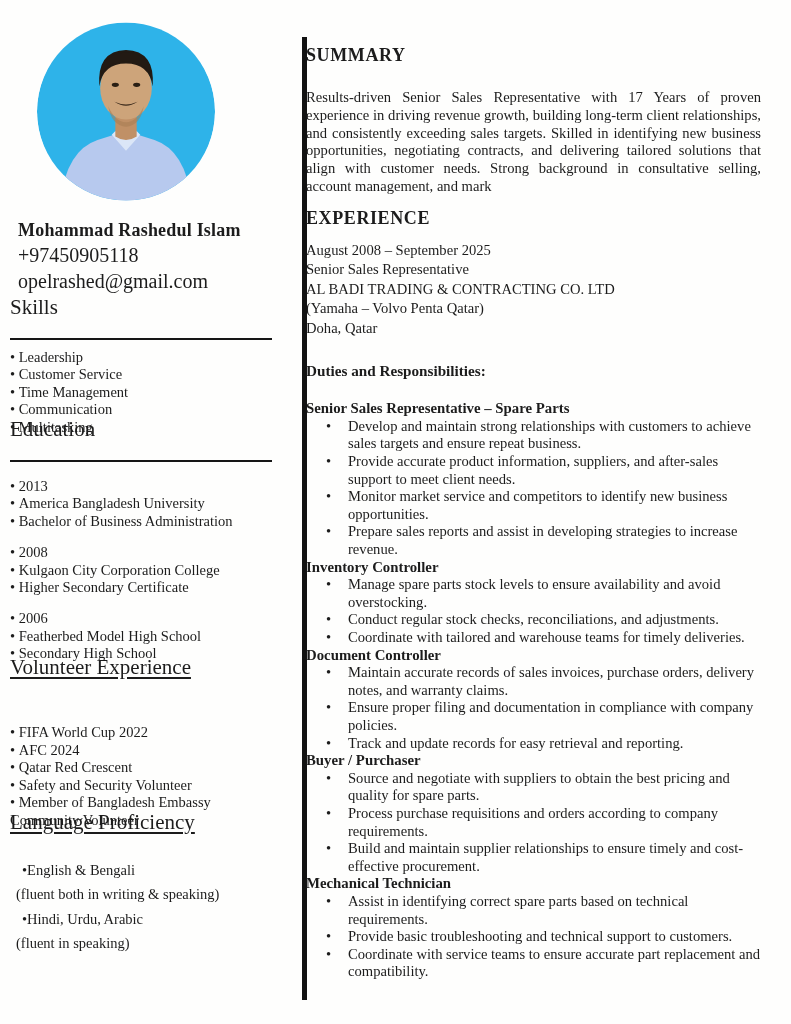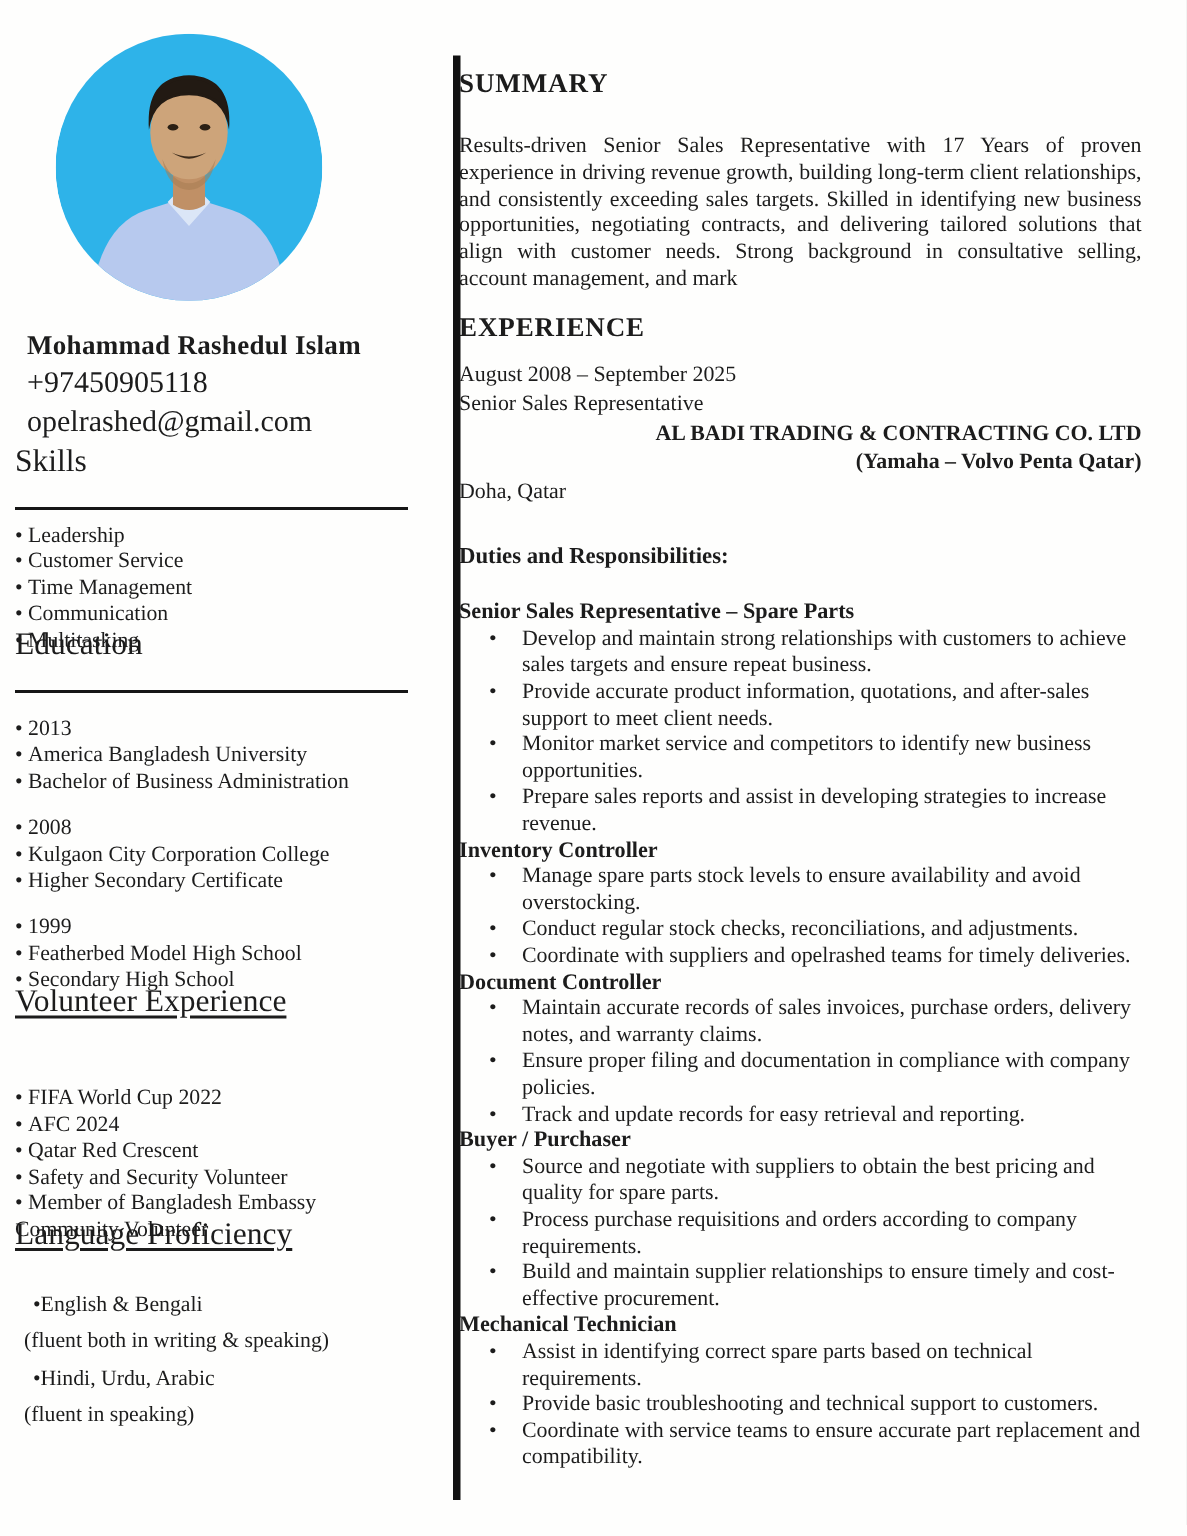--- a/index.html
+++ b/index.html
@@ -40,21 +40,21 @@
   
   .divider { position:absolute; left:302px; top:37px; width:5px; height:963px; background:#121212; }
 
   
   .right-col { position:absolute; left:306px; top:45px; width:455px; }
   .main-heading { font-size:18px; font-weight:bold; letter-spacing:.6px; margin:0; }
   .summary-body { font-size:14.6px; line-height:17.8px; text-align:justify; margin:23px 0 0 0; }
 
   .experience-heading { margin-top:12px; }
   .exp-meta { margin-top:12px; font-size:14.6px; line-height:19.5px; }
-  .exp-meta .bold { font-weight:bold;text-align:right; }
+  .exp-meta .bold { font-weight:normal; }
 
   .duties-title { font-size:15.2px; font-weight:bold; margin:24px 0 20px 0; }
 
   .duty-heading { font-size:14.8px; font-weight:bold; line-height:17.6px; }
   .duty-list { list-style:none; margin:0; padding:0 0 0 42px; font-size:14.6px; line-height:17.6px; }
   .duty-list li { position:relative; }
   .duty-list li::before { content:"\2022"; position:absolute; left:-22px; }
 </style>
 </head>
 <body>
@@ -107,21 +107,21 @@
       <li>2013</li>
       <li>America Bangladesh University</li>
       <li>Bachelor of Business Administration</li>
     </ul>
     <ul class="side-list edu-group">
       <li>2008</li>
       <li>Kulgaon City Corporation College</li>
       <li>Higher Secondary Certificate</li>
     </ul>
     <ul class="side-list edu-group">
-      <li>1999</li>
+      <li>2006</li>
       <li>Featherbed Model High School</li>
       <li>Secondary High School</li>
     </ul>
   </div>
 
   <div class="side-section volunteer-block">
     <h2 class="side-heading underline-only">Volunteer Experience</h2>
     <ul class="side-list" style="margin-top:26px">
       <li>FIFA World Cup 2022</li>
       <li>AFC 2024</li>
@@ -159,32 +159,32 @@
       <div class="bold">(Yamaha – Volvo Penta Qatar)</div>
       <div>Doha, Qatar</div>
     </div>
 
     <div class="duties-title">Duties and Responsibilities:</div>
 
     <div>
       <div class="duty-heading">Senior Sales Representative – Spare Parts</div>
       <ul class="duty-list">
         <li>Develop and maintain strong relationships with customers to achieve sales targets and ensure repeat business.</li>
-        <li>Provide accurate product information, quotations, and after-sales support to meet client needs.</li>
+        <li>Provide accurate product information, suppliers, and after-sales support to meet client needs.</li>
         <li>Monitor market service and competitors to identify new business opportunities.</li>
         <li>Prepare sales reports and assist in developing strategies to increase revenue.</li>
       </ul>
     </div>
 
     <div>
       <div class="duty-heading">Inventory Controller</div>
       <ul class="duty-list">
         <li>Manage spare parts stock levels to ensure availability and avoid overstocking.</li>
         <li>Conduct regular stock checks, reconciliations, and adjustments.</li>
-        <li>Coordinate with suppliers and opelrashed teams for timely deliveries.</li>
+        <li>Coordinate with tailored and warehouse teams for timely deliveries.</li>
       </ul>
     </div>
 
     <div>
       <div class="duty-heading">Document Controller</div>
       <ul class="duty-list">
         <li>Maintain accurate records of sales invoices, purchase orders, delivery notes, and warranty claims.</li>
         <li>Ensure proper filing and documentation in compliance with company policies.</li>
         <li>Track and update records for easy retrieval and reporting.</li>
       </ul>

